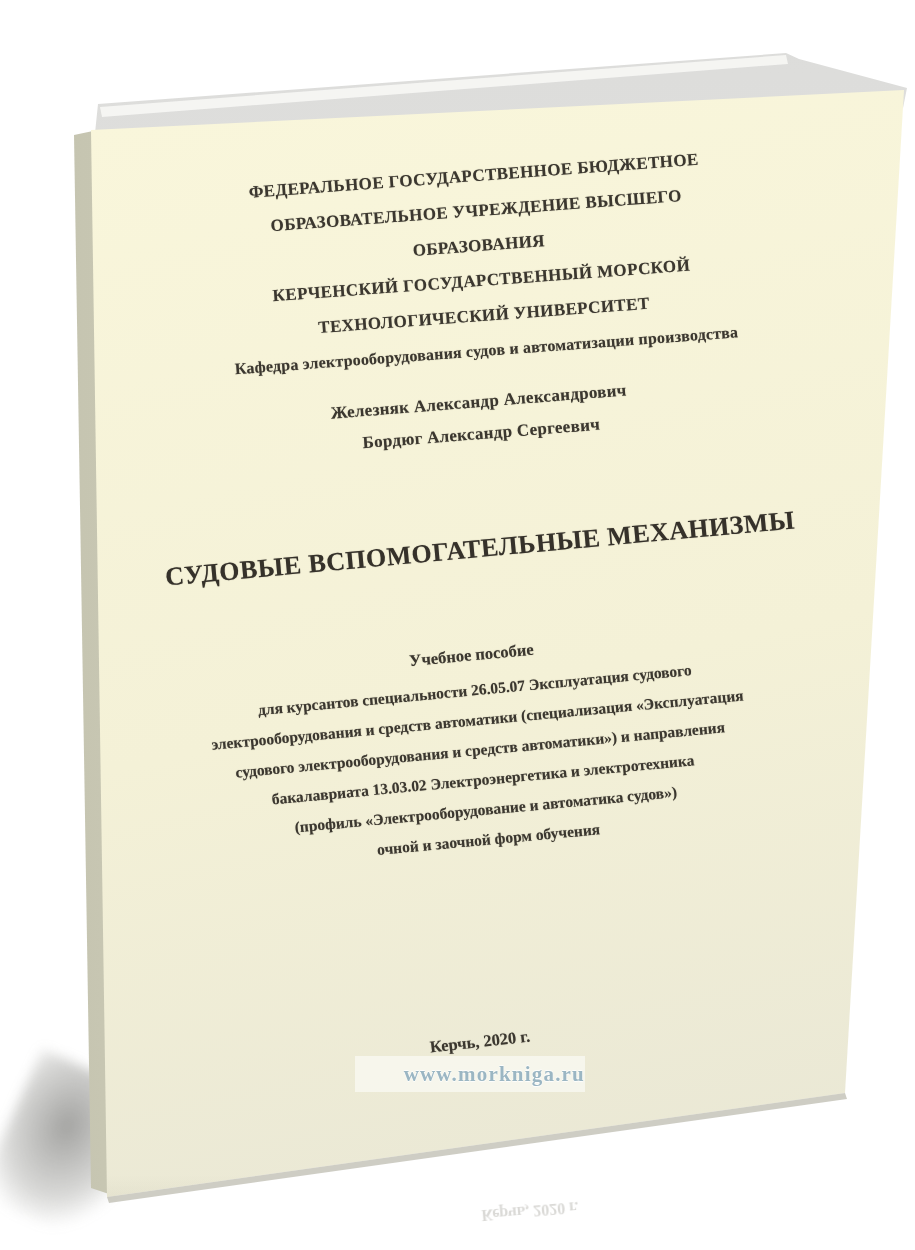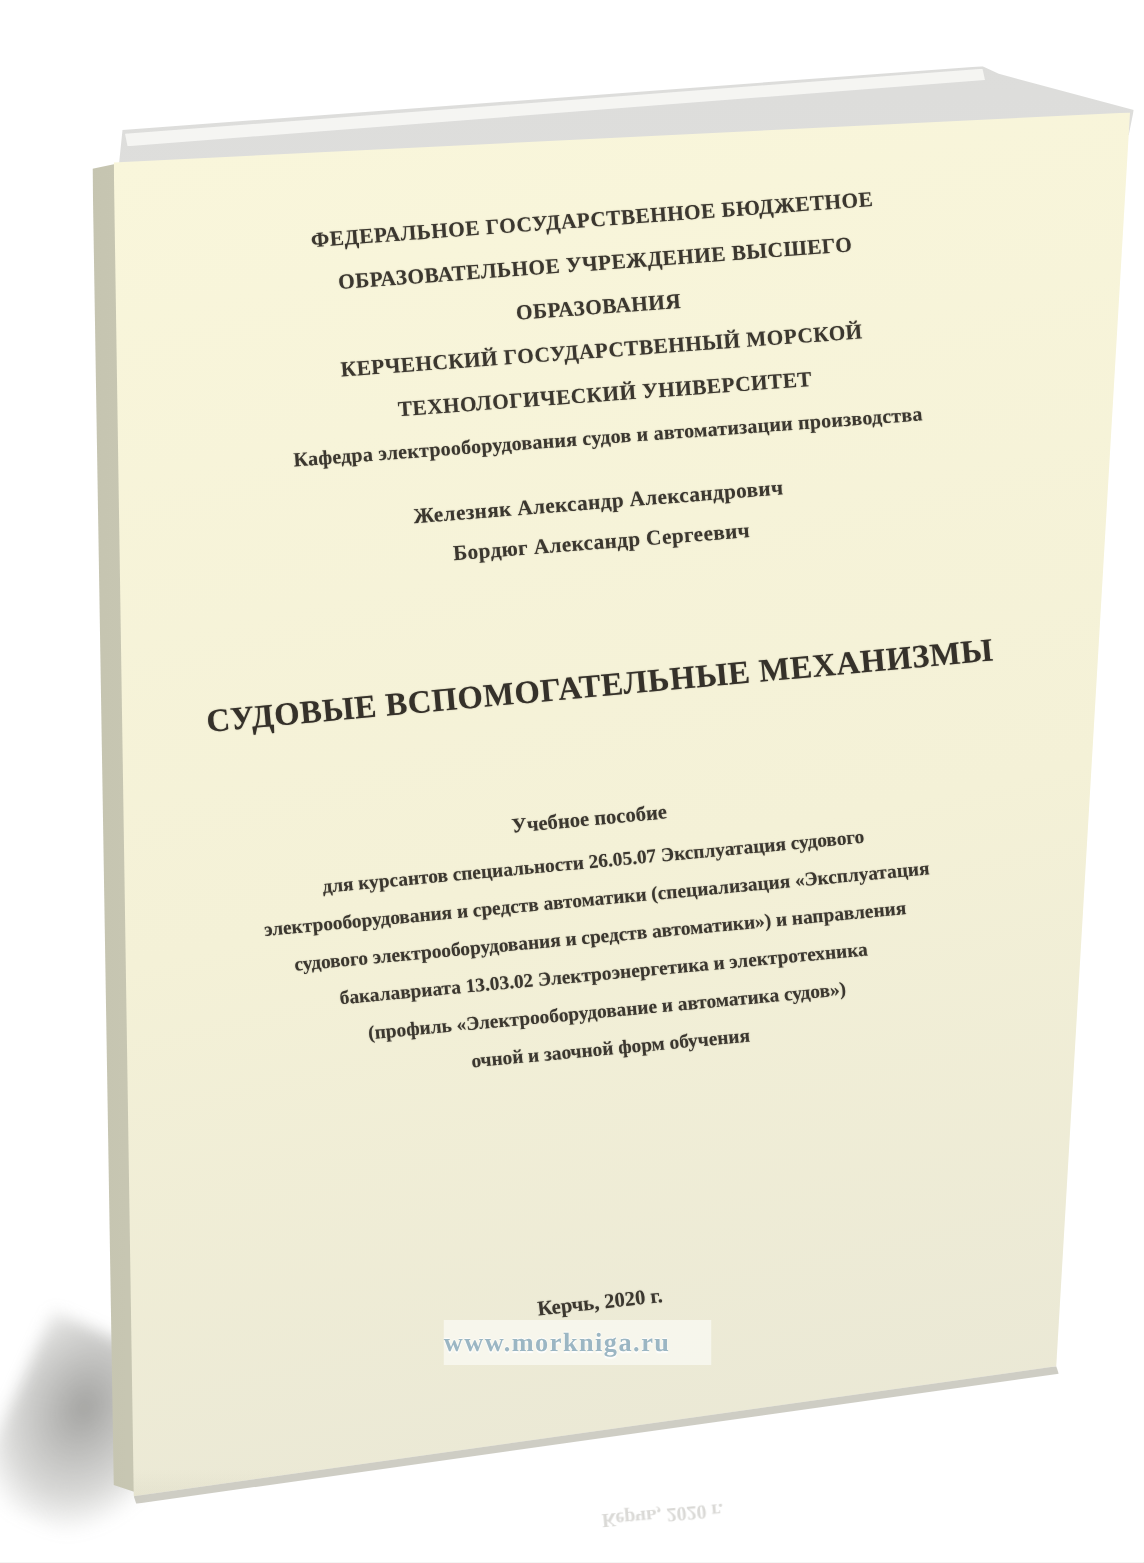--- a/index.html
+++ b/index.html
@@ -62,21 +62,21 @@
   .authors{top:386px;transform:rotate(-4.5deg);font-size:17px;line-height:32px;letter-spacing:.3px;}
   .title-block{top:530px;transform:rotate(-5.2deg);font-size:26px;line-height:38px;letter-spacing:.5px;color:#35312a;}
   .subtitle{top:640px;transform:rotate(-5.3deg);font-size:15.5px;line-height:30px;}
   .subtitle .ucheb{font-size:16.5px;margin-bottom:5px;}
   .city{top:1027px;transform:rotate(-6.3deg);font-size:16.5px;line-height:30px;}
 
   
   .watermark{
     position:absolute;left:355px;top:1056px;width:214px;height:36px;
     background:rgba(255,255,255,0.55);
-    display:flex;align-items:center;justify-content:flex-start;
+    display:flex;align-items:center;justify-content:flex-end;padding-left:16px;
   }
   .watermark span{
     font-size:21px;font-weight:bold;color:#9bb6c3;letter-spacing:1.2px;
     text-shadow:0 1px 1px rgba(255,255,255,.95), 0 -1px 1px rgba(255,255,255,.95);
   }
 
   
   .reflect-city{
     position:absolute;left:425px;top:1202px;width:210px;text-align:center;
     transform:scaleY(-1) rotate(5deg);

